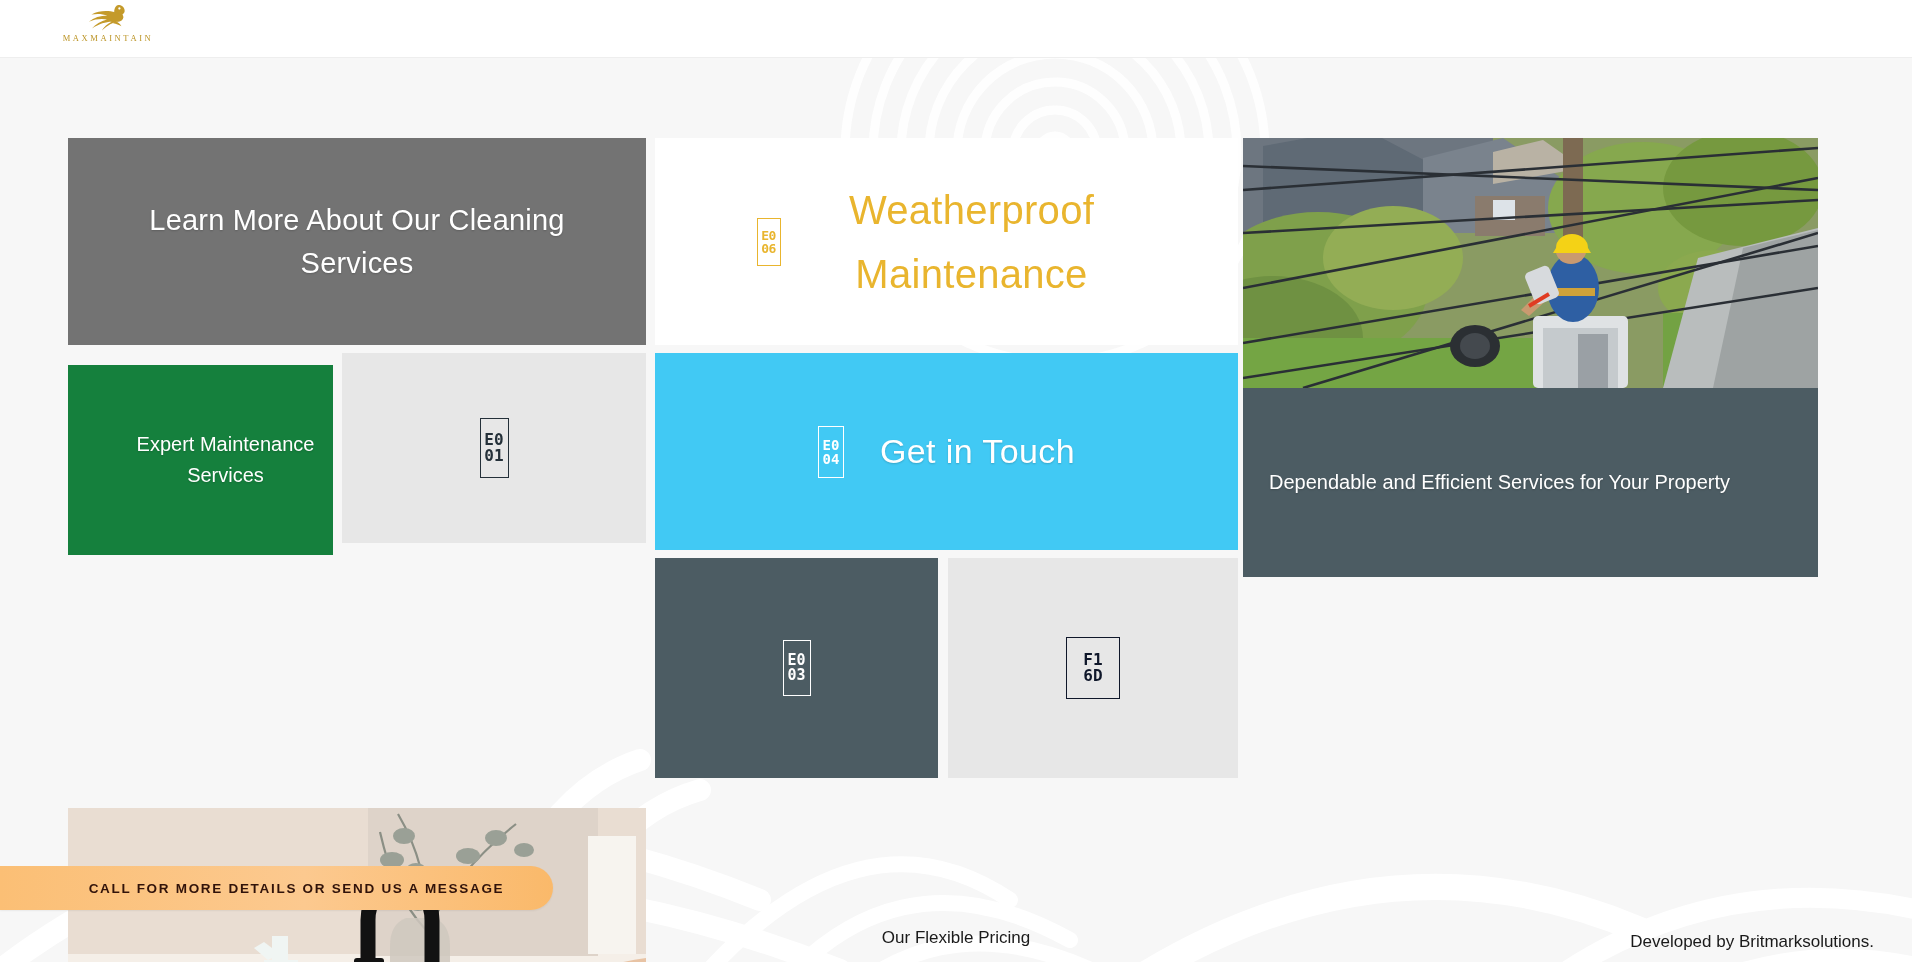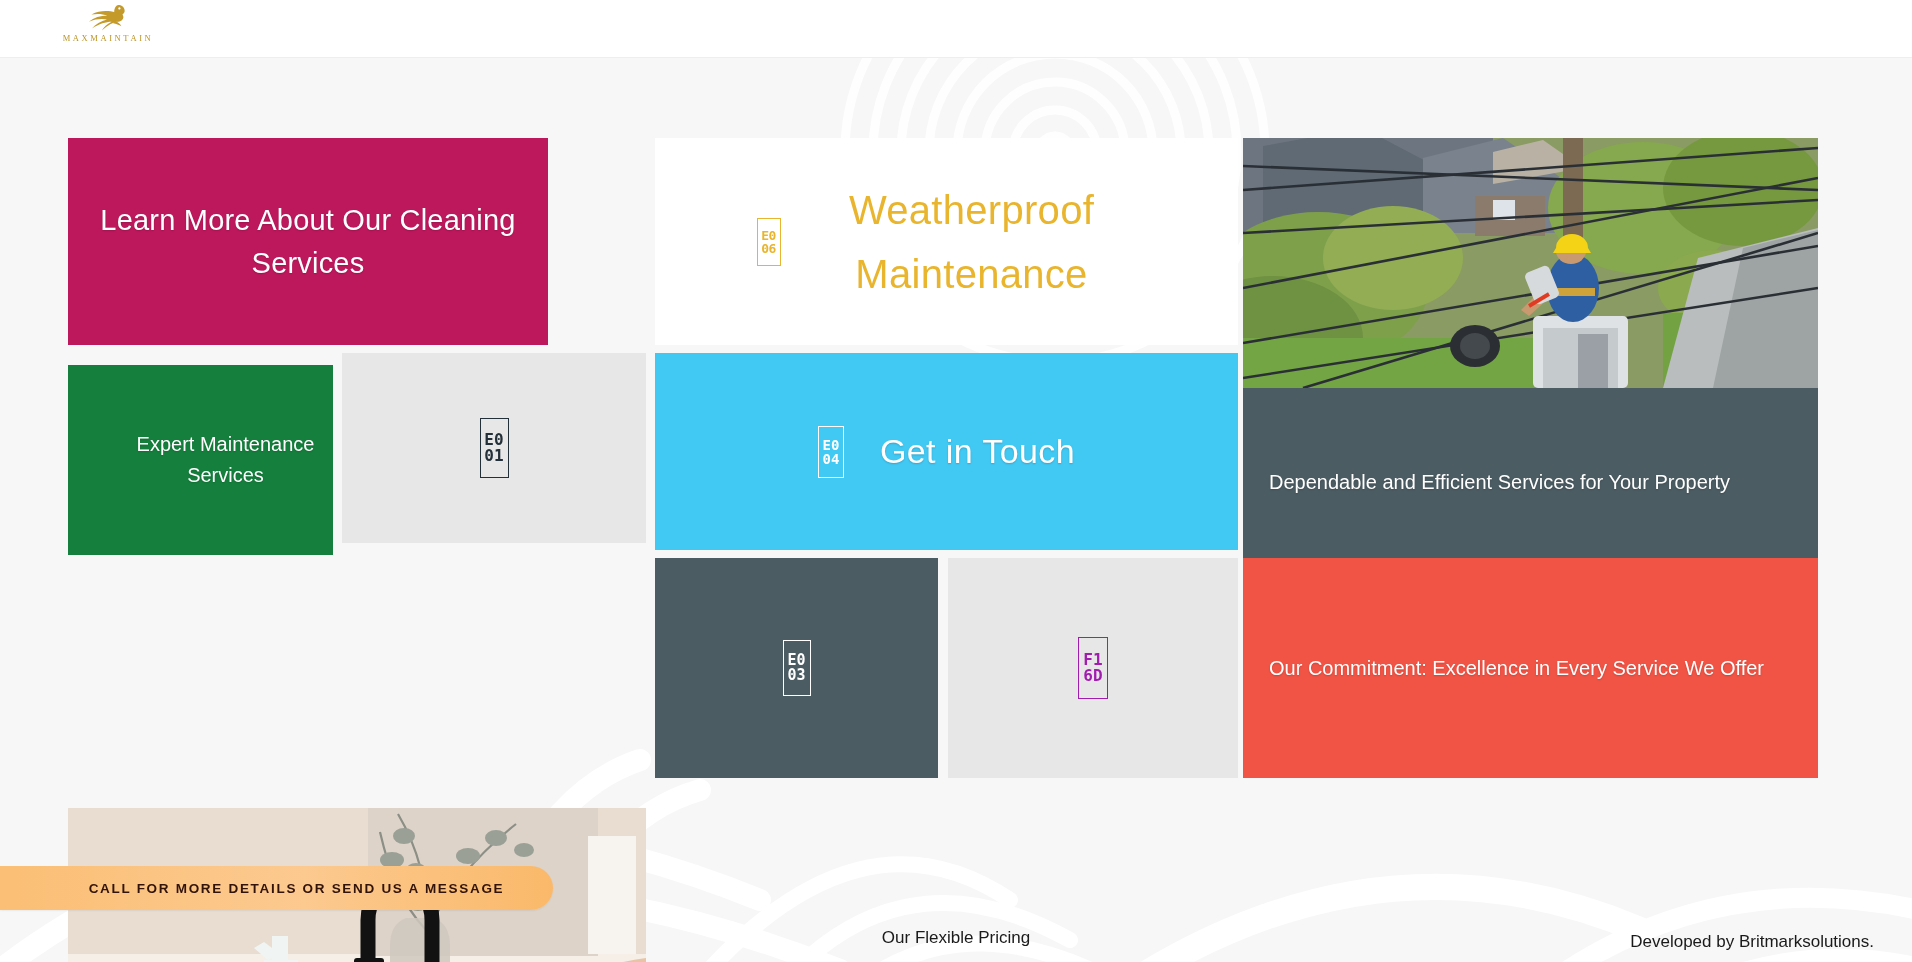--- a/index.html
+++ b/index.html
@@ -101,22 +101,22 @@
   .tile-text {
     color: #ffffff;
     font-weight: 300;
     text-shadow: 0 1px 2px rgba(0,0,0,0.18);
     font-family: "Liberation Sans", sans-serif;
   }
 
   
   .t-teal {
     left: 0; top: 0;
-    width: 480px; height: 207px;
-    background: #be185d;
+    width: 578px; height: 207px;
+    background: #737373;
     display: flex; align-items: center; justify-content: center;
   }
   .t-teal .tile-text {
     font-size: 29px;
     line-height: 1.45;
     text-align: center;
     width: 470px;
     letter-spacing: 0.2px;
   }
 
@@ -150,21 +150,21 @@
     line-height: 1;
     flex: none;
   }
   .tofu span { display: block; }
 
   .tofu-gold { color: #e9b52e; width: 24px; height: 48px; font-size: 13px; }
   .tofu-gold span { letter-spacing: -0.5px; }
   .tofu-dark { color: #243039; width: 29px; height: 60px; font-size: 16px; }
   .tofu-white { color: #ffffff; width: 28px; height: 56px; font-size: 15px; }
   .tofu-onblue { color: #ffffff; width: 26px; height: 52px; font-size: 14px; }
-  .tofu-f16d { color: #a21caf; width: 30px; height: 62px; font-size: 16px; }
+  .tofu-f16d { color: #0f172a; width: 54px; height: 62px; font-size: 16px; }
 
   
   .t-photo-top {
     left: 1175px; top: 0;
     width: 575px; height: 250px;
   }
 
   
   .t-slate-a {
     left: 0; top: 227px;
@@ -506,22 +506,19 @@
     </span>
   </div>
 
   <div class="tile t-gray-b">
     <span class="tofu tofu-f16d">
       <span>F1</span>
       <span>6D</span>
     </span>
   </div>
 
-  <div class="tile t-red">
-    <div class="tile-text">Our Commitment: Excellence in Every Service We Offer</div>
-  </div>
 
 </main>
 
 <button class="cta-button">CALL FOR MORE DETAILS OR SEND US A MESSAGE</button>
 
 <div class="footer-center">Our Flexible Pricing</div>
 <div class="footer-right">Developed by Britmarksolutions.</div>
 
 </body></html>

